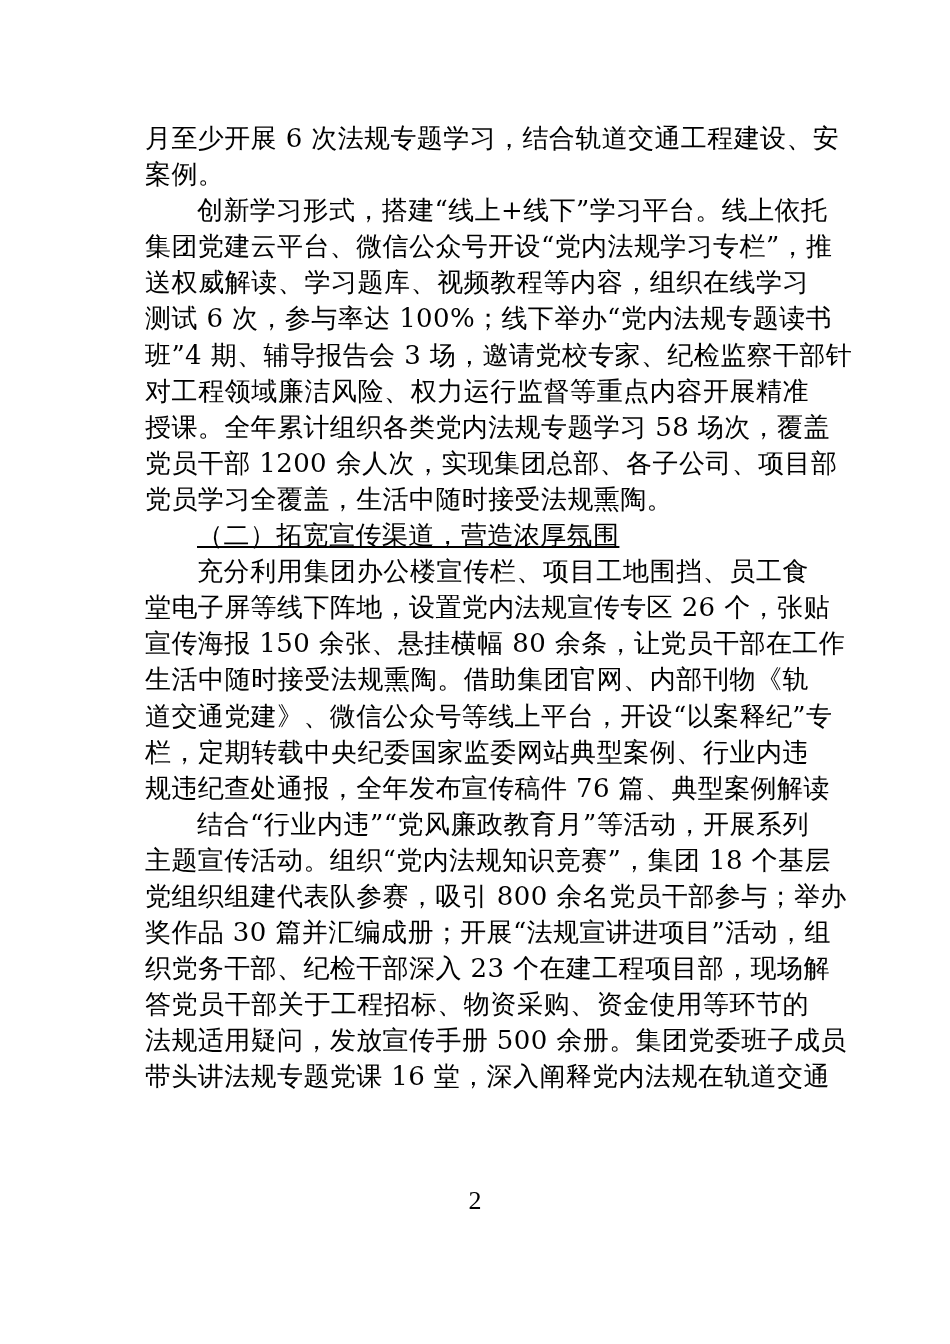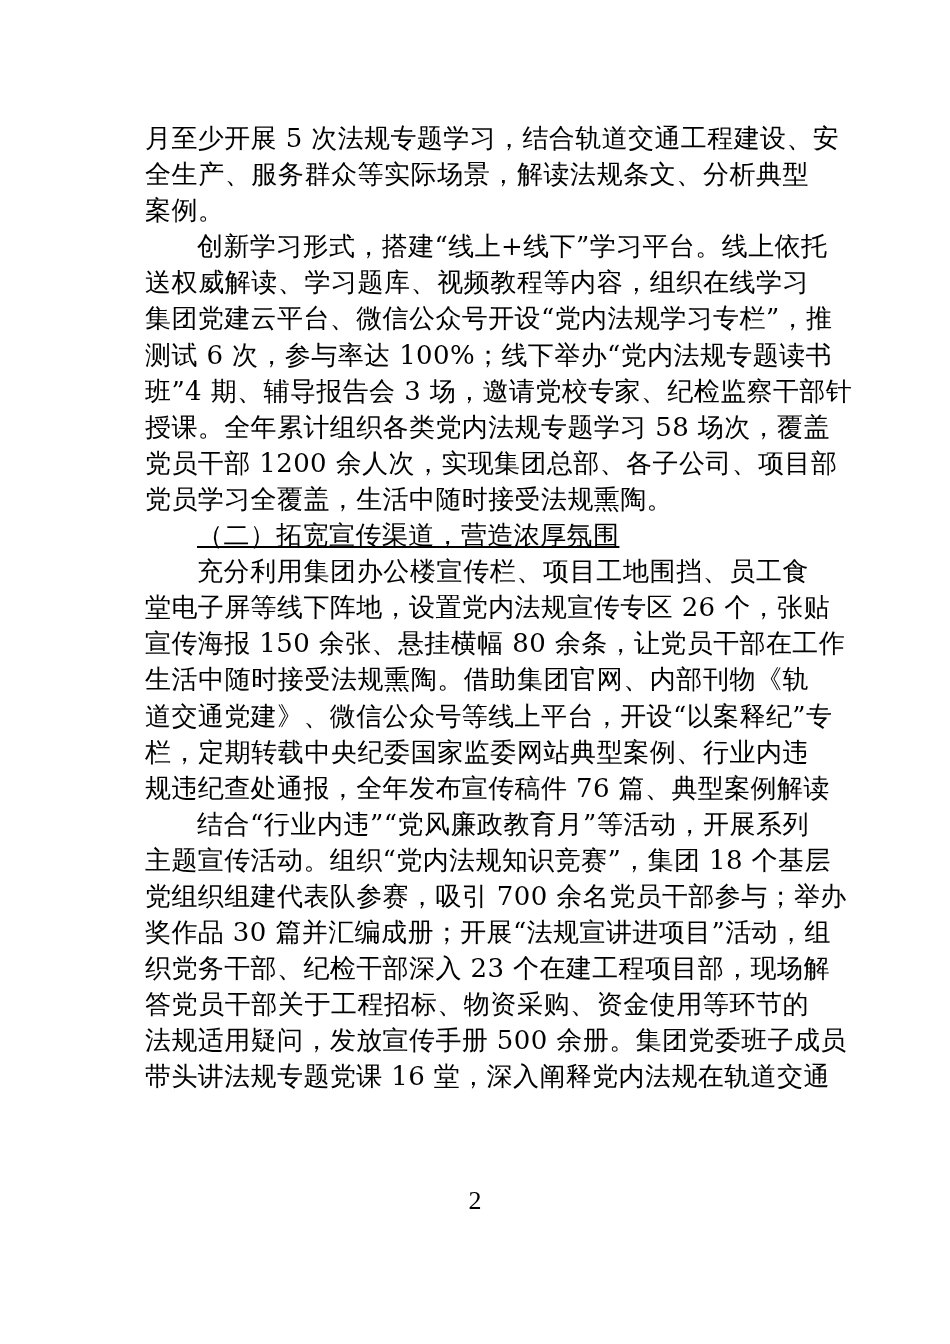--- a/index.html
+++ b/index.html
@@ -13,42 +13,42 @@
     .line.indent { padding-left: 52px; }
     .line.heading { padding-left: 52px; text-align-last: left; text-decoration: underline; }
     .page-number { position: absolute; left: 0; width: 950px; top: 1186px; text-align: center;
                    font-family: "Liberation Serif", serif; font-size: 26px; }
   </style>
 </head>
 <body>
 
 <div class="page">
   <div class="body-text">
-    <div class="line">月至少开展 5 次法规专题学习，结合轨道交通工程建设、安</div>
-    <div class="line">全生产、服务群众等实际场景，解读法规条文、分析典型</div>
+    <div class="line">月至少开展 6 次法规专题学习，结合轨道交通工程建设、安</div>
     <div class="line last">案例。</div>
     <div class="line indent">创新学习形式，搭建“线上+线下”学习平台。线上依托</div>
+    <div class="line">集团党建云平台、微信公众号开设“党内法规学习专栏”，推</div>
     <div class="line">送权威解读、学习题库、视频教程等内容，组织在线学习</div>
-    <div class="line">集团党建云平台、微信公众号开设“党内法规学习专栏”，推</div>
     <div class="line">测试 6 次，参与率达 100%；线下举办“党内法规专题读书</div>
     <div class="line">班”4 期、辅导报告会 3 场，邀请党校专家、纪检监察干部针</div>
+    <div class="line">对工程领域廉洁风险、权力运行监督等重点内容开展精准</div>
     <div class="line">授课。全年累计组织各类党内法规专题学习 58 场次，覆盖</div>
     <div class="line">党员干部 1200 余人次，实现集团总部、各子公司、项目部</div>
     <div class="line last">党员学习全覆盖，生活中随时接受法规熏陶。</div>
     <div class="line heading">（二）拓宽宣传渠道，营造浓厚氛围</div>
     <div class="line indent">充分利用集团办公楼宣传栏、项目工地围挡、员工食</div>
     <div class="line">堂电子屏等线下阵地，设置党内法规宣传专区 26 个，张贴</div>
     <div class="line">宣传海报 150 余张、悬挂横幅 80 余条，让党员干部在工作</div>
     <div class="line">生活中随时接受法规熏陶。借助集团官网、内部刊物《轨</div>
     <div class="line">道交通党建》、微信公众号等线上平台，开设“以案释纪”专</div>
     <div class="line">栏，定期转载中央纪委国家监委网站典型案例、行业内违</div>
     <div class="line">规违纪查处通报，全年发布宣传稿件 76 篇、典型案例解读</div>
     <div class="line indent">结合“行业内违”“党风廉政教育月”等活动，开展系列</div>
     <div class="line">主题宣传活动。组织“党内法规知识竞赛”，集团 18 个基层</div>
-    <div class="line">党组织组建代表队参赛，吸引 700 余名党员干部参与；举办</div>
+    <div class="line">党组织组建代表队参赛，吸引 800 余名党员干部参与；举办</div>
     <div class="line">奖作品 30 篇并汇编成册；开展“法规宣讲进项目”活动，组</div>
     <div class="line">织党务干部、纪检干部深入 23 个在建工程项目部，现场解</div>
     <div class="line">答党员干部关于工程招标、物资采购、资金使用等环节的</div>
     <div class="line">法规适用疑问，发放宣传手册 500 余册。集团党委班子成员</div>
     <div class="line">带头讲法规专题党课 16 堂，深入阐释党内法规在轨道交通</div>
   </div>
   <div class="page-number">2</div>
 </div>
 
 </body></html>

